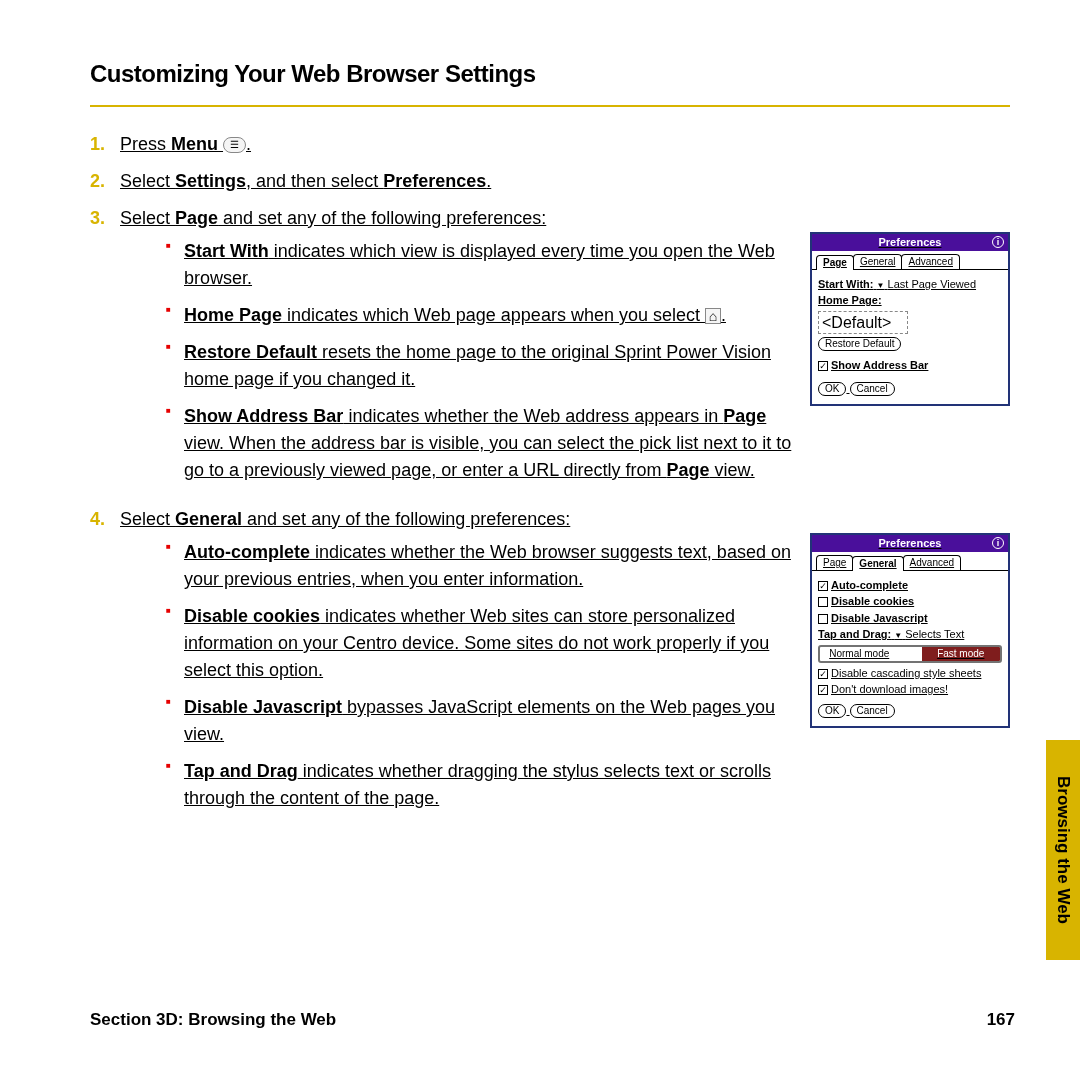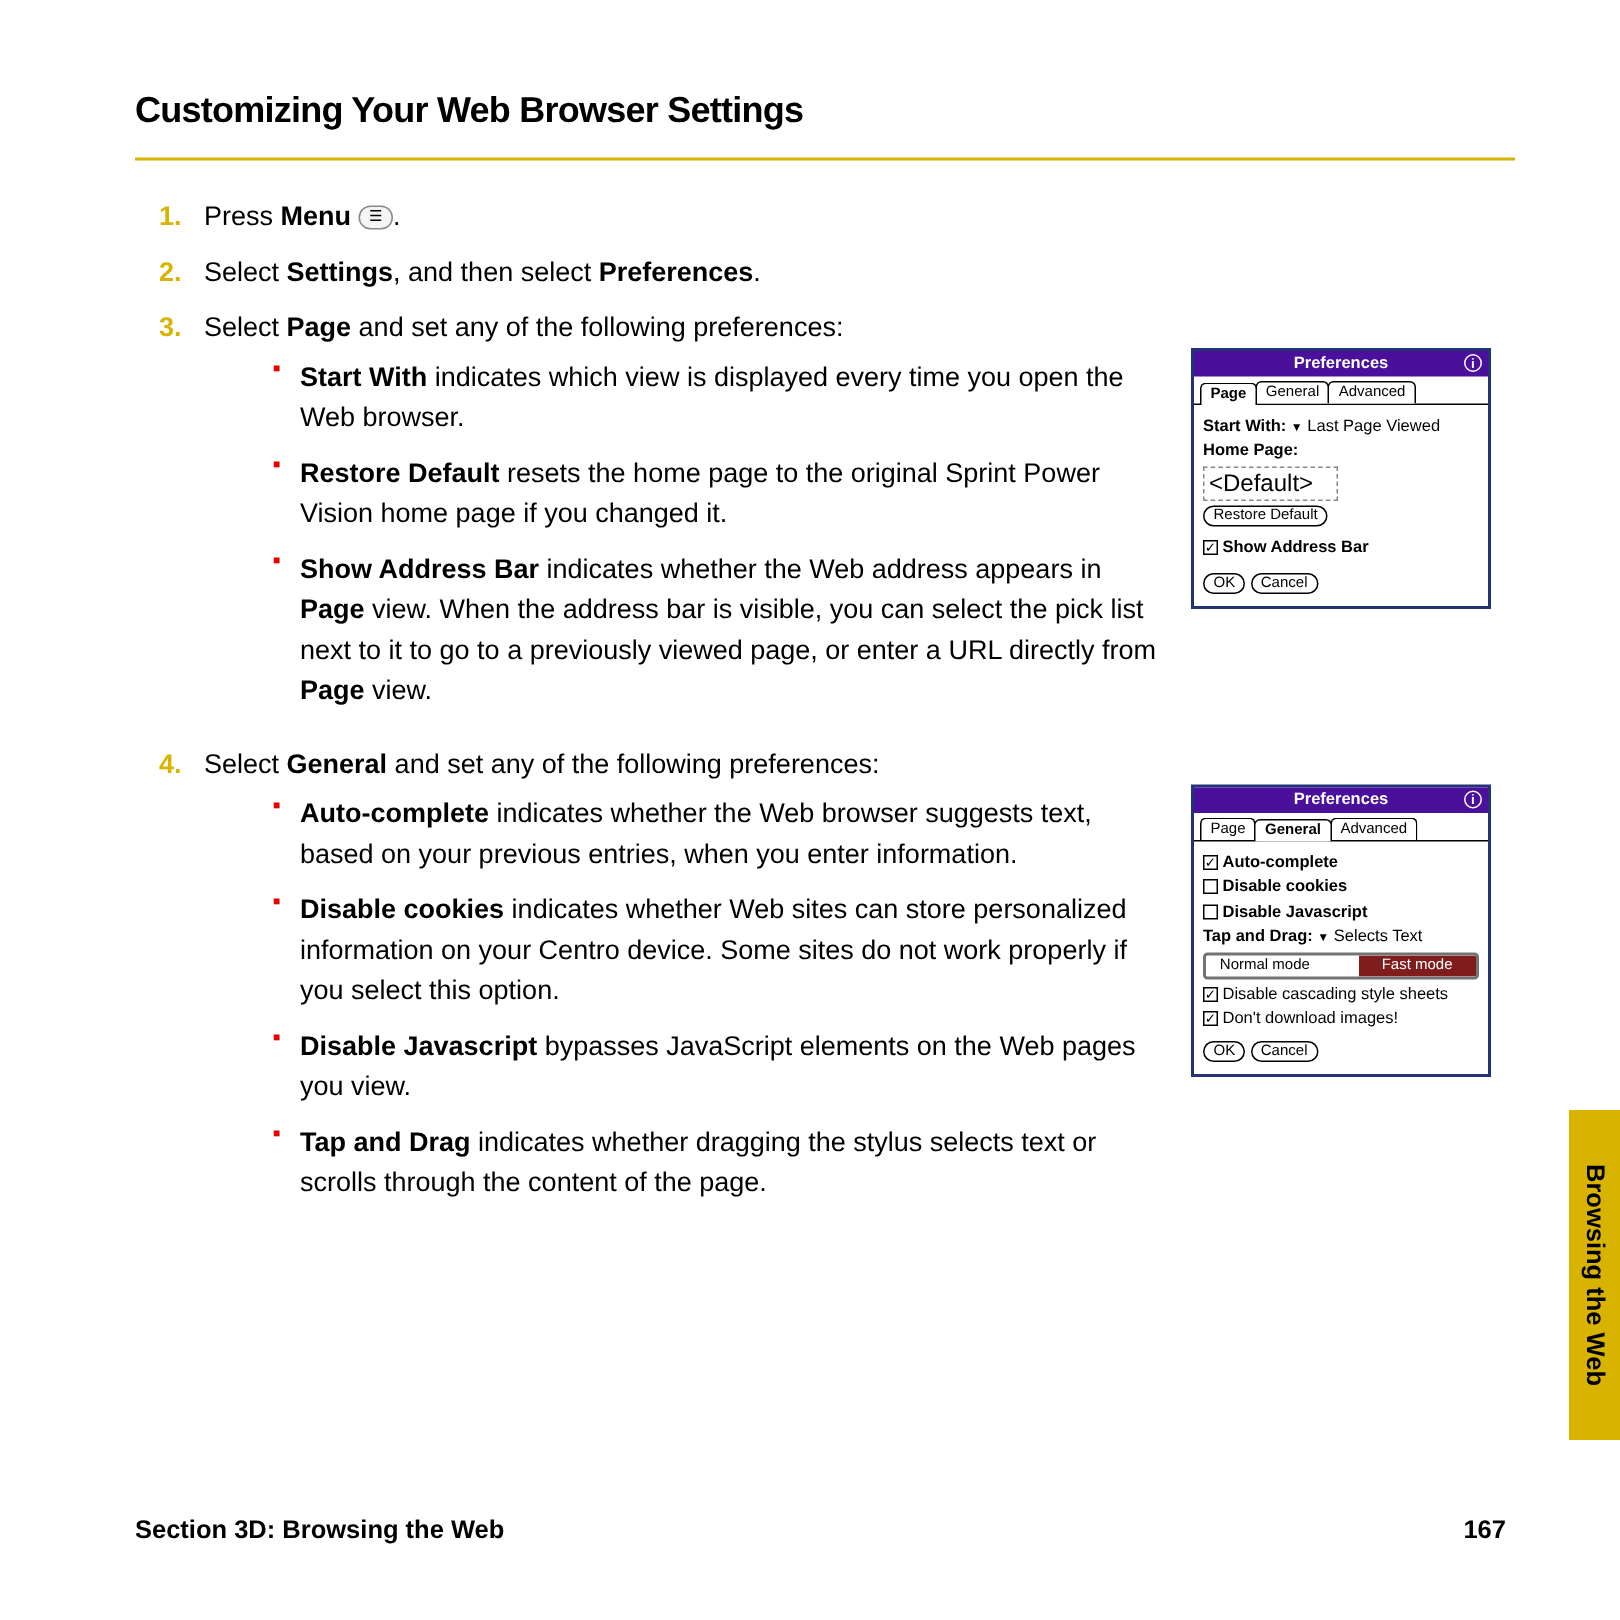--- a/index.html
+++ b/index.html
@@ -26,23 +26,24 @@
     }
     .hr {
       border: none;
       border-top: 2px solid #d8b400;
       margin: 0 0 24px 0;
     }
     ol.steps {
       list-style: none;
       counter-reset: step;
       padding: 0;
-      margin: 16px;
+      margin: 0;
       font-size: 18px;
       line-height: 1.5;
+      text-decoration: underline;
     }
     ol.steps > li {
       counter-increment: step;
       position: relative;
       padding-left: 30px;
       margin-bottom: 10px;
     }
     ol.steps > li::before {
       content: counter(step) ".";
       position: absolute;
@@ -93,21 +94,21 @@
       width: 16px;
       height: 16px;
       line-height: 14px;
       text-align: center;
       vertical-align: middle;
     }
     .footer {
       position: absolute;
       bottom: 50px;
       left: 90px;
-      right: 76px;
+      right: 65px;
       display: flex;
       justify-content: space-between;
       font-size: 17px;
       font-weight: 700;
     }
     .sidetab {
       position: absolute;
       right: 0;
       bottom: 120px;
       background: #d8b400;
@@ -236,20 +237,21 @@
     <li>
       <span>Select </span><b>Settings</b><span>, and then select </span><b>Preferences</b><span>.</span>
     </li>
     <li>
       <span>Select </span><b>Page</b><span> and set any of the following preferences:</span>
 
       <div class="twocol">
         <div class="text">
           <ul class="sq">
             <li><b>Start With</b><span> indicates which view is displayed every time you open the Web browser.</span></li>
+            <li><b>Home Page</b><span> indicates which Web page appears when you select </span><span class="icon-home">⌂</span><span>.</span></li>
             <li><b>Restore Default</b><span> resets the home page to the original Sprint Power Vision home page if you changed it.</span></li>
             <li><b>Show Address Bar</b><span> indicates whether the Web address appears in </span><b>Page</b><span> view. When the address bar is visible, you can select the pick list next to it to go to a previously viewed page, or enter a URL directly from </span><b>Page</b><span> view.</span></li>
           </ul>
         </div>
         <div class="shot">
           <div class="titlebar">
             <span>Preferences</span>
             <span class="info">i</span>
           </div>
           <div class="tabs">

